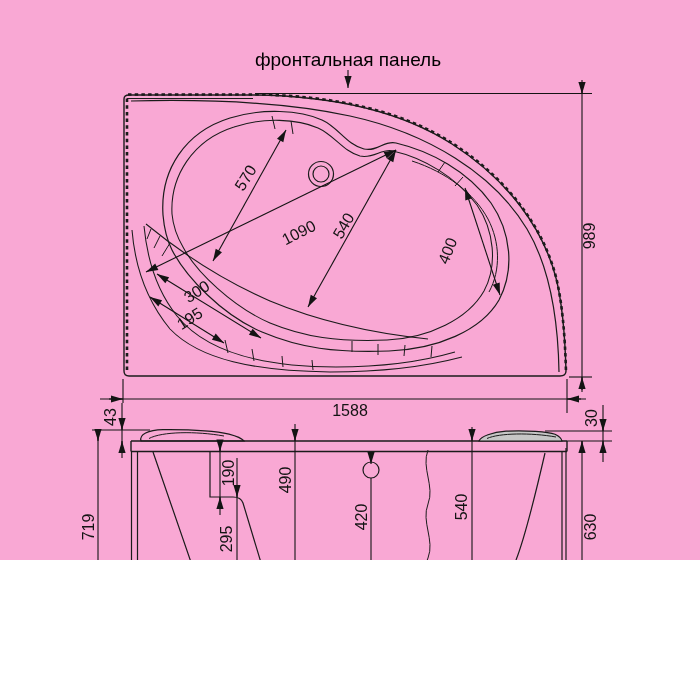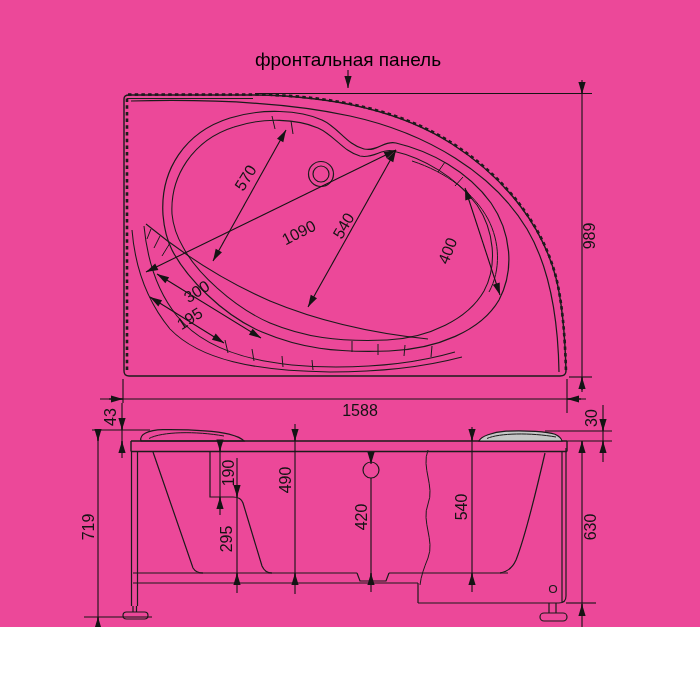--- a/index.html
+++ b/index.html
@@ -1,16 +1,16 @@
 <!DOCTYPE html>
 <html><head>
 <meta charset="utf-8">
 <style>
   html,body{margin:0;padding:0;background:#fff;}
-  #canvas{position:relative;width:700px;height:627px;background:#ec4899;overflow:hidden;
+  #canvas{position:relative;width:700px;height:560px;background:#f9a8d4;overflow:hidden;
           font-family:"Liberation Sans",sans-serif;color:#111;}
   svg{position:absolute;left:0;top:0;}
   .lbl{position:absolute;font-size:16px;line-height:1;color:#141414;white-space:nowrap;
        transform:translate(-50%,-50%) rotate(var(--r,0deg));letter-spacing:0px;}
   .title-lbl{position:absolute;font-size:19px;color:#000;white-space:nowrap;
        transform:translate(-50%,-50%);}
 </style>
 </head>
 <body>
 
@@ -161,21 +161,21 @@
 </svg>
 
 <span class="title-lbl" style="left:348px;top:60px">фронтальная панель</span>
 
 <span class="lbl" style="left:246px;top:178px;--r:-58deg">570</span>
 <span class="lbl" style="left:299px;top:233px;--r:-27deg">1090</span>
 <span class="lbl" style="left:344px;top:226px;--r:-60deg">540</span>
 <span class="lbl" style="left:448px;top:251px;--r:-68deg">400</span>
 <span class="lbl" style="left:197px;top:292px;--r:-33deg">300</span>
 <span class="lbl" style="left:190px;top:319px;--r:-33deg">195</span>
-<span class="lbl" style="left:360px;top:411px">1588</span>
+<span class="lbl" style="left:350px;top:411px">1588</span>
 <span class="lbl" style="left:590px;top:236px;--r:-90deg">989</span>
 
 <span class="lbl" style="left:111px;top:417px;--r:-90deg">43</span>
 <span class="lbl" style="left:89px;top:527px;--r:-90deg">719</span>
 <span class="lbl" style="left:229px;top:473px;--r:-90deg">190</span>
 <span class="lbl" style="left:227px;top:539px;--r:-90deg">295</span>
 <span class="lbl" style="left:286px;top:480px;--r:-90deg">490</span>
 <span class="lbl" style="left:362px;top:517px;--r:-90deg">420</span>
 <span class="lbl" style="left:462px;top:507px;--r:-90deg">540</span>
 <span class="lbl" style="left:592px;top:418px;--r:-90deg">30</span>

